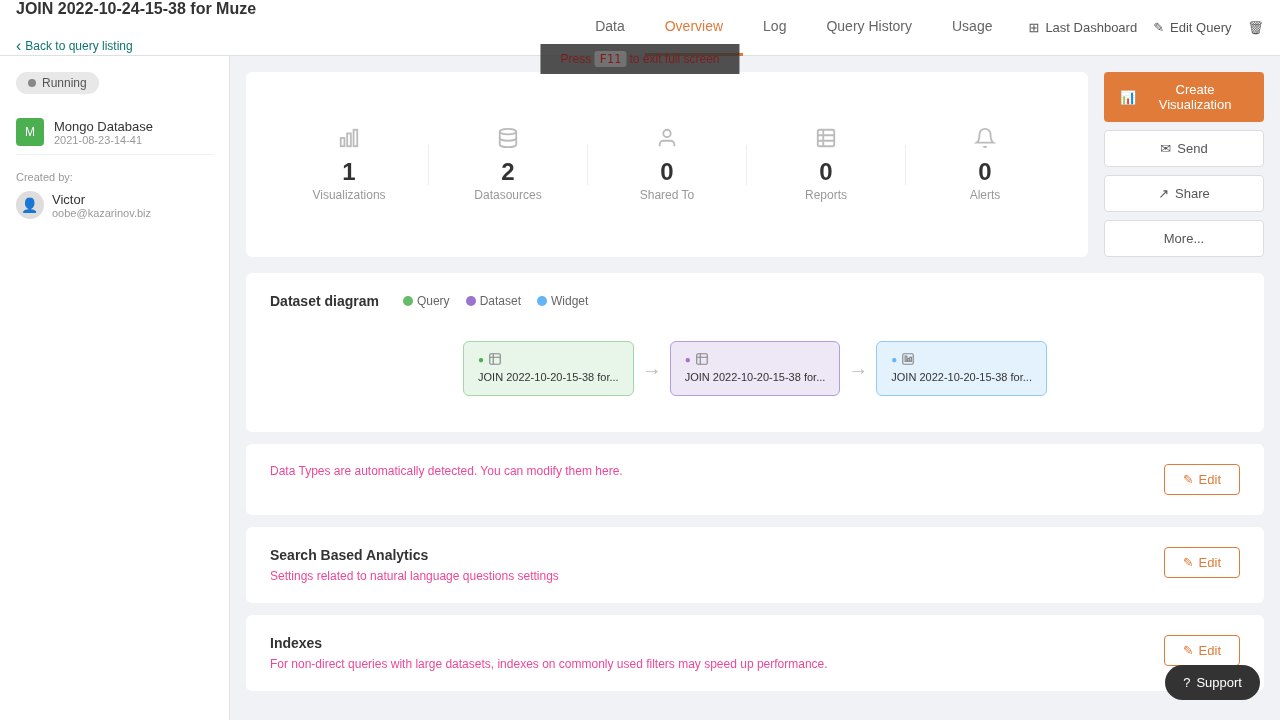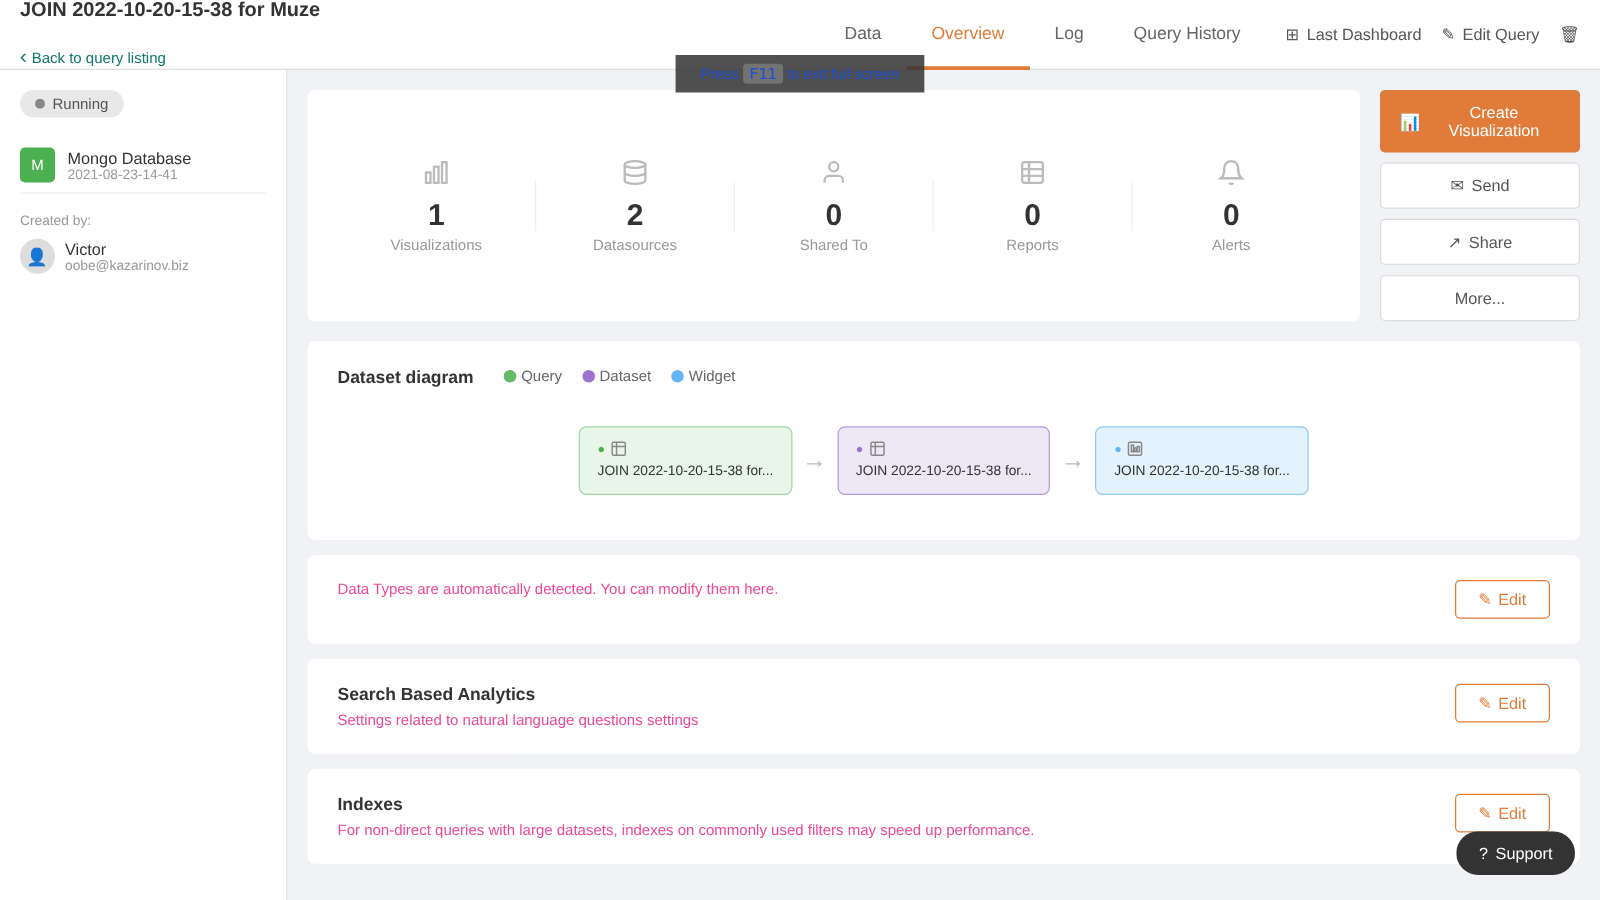--- a/index.html
+++ b/index.html
@@ -65,39 +65,40 @@
     .node-text { font-size: 11px; color: #333; line-height: 1.4; }
     .arrow { color: #bbb; font-size: 20px; margin: 0 8px; }
 
     
     .info-section { background: #fff; border-radius: 6px; padding: 20px 24px; margin-bottom: 12px; display: flex; align-items: flex-start; justify-content: space-between; }
     .info-text h3 { font-size: 14px; font-weight: 600; color: #333; margin-bottom: 6px; }
     .info-text p { font-size: 12px; color: #ec4899; }
     .btn-edit { background: #fff; border: 1px solid #e07b3a; color: #e07b3a; border-radius: 4px; padding: 7px 18px; cursor: pointer; font-size: 13px; display: flex; align-items: center; gap: 5px; }
 
     
-    .fullscreen-tip { position: absolute; top: 44px; left: 50%; transform: translateX(-50%); background: rgba(50,50,50,0.85); color: #1d4ed8; font-size: 12px; padding: 8px 20px; border-radius: 0; z-index: 100; white-space: nowrap; }
+    .fullscreen-tip { position: absolute; top: 44px; left: 50%; transform: translateX(-50%); background: rgba(50,50,50,0.85); color: #7f1d1d; font-size: 12px; padding: 8px 20px; border-radius: 0; z-index: 100; white-space: nowrap; }
     .fullscreen-tip kbd { background: rgba(255,255,255,0.2); border-radius: 3px; padding: 1px 5px; font-family: monospace; }
 
     
     .support-btn { position: fixed; bottom: 20px; right: 20px; background: #333; color: #fff; border: none; border-radius: 20px; padding: 10px 18px; cursor: pointer; font-size: 13px; display: flex; align-items: center; gap: 6px; }
   </style>
 </head>
 <body>
 
 <div class="header">
   <div class="header-left">
-    <div class="page-title">JOIN 2022-10-20-15-38 for Muze</div>
+    <div class="page-title">JOIN 2022-10-24-15-38 for Muze</div>
     <div class="back-link">Back to query listing</div>
   </div>
   <div class="header-tabs">
     <div class="tab">Data</div>
     <div class="tab active">Overview</div>
     <div class="tab">Log</div>
     <div class="tab">Query History</div>
+    <div class="tab">Usage</div>
   </div>
   <div class="header-right">
     <div class="header-action">
       <span>⊞</span>
       <span>Last Dashboard</span>
     </div>
     <div class="header-action">
       <span>✎</span>
       <span>Edit Query</span>
     </div>

